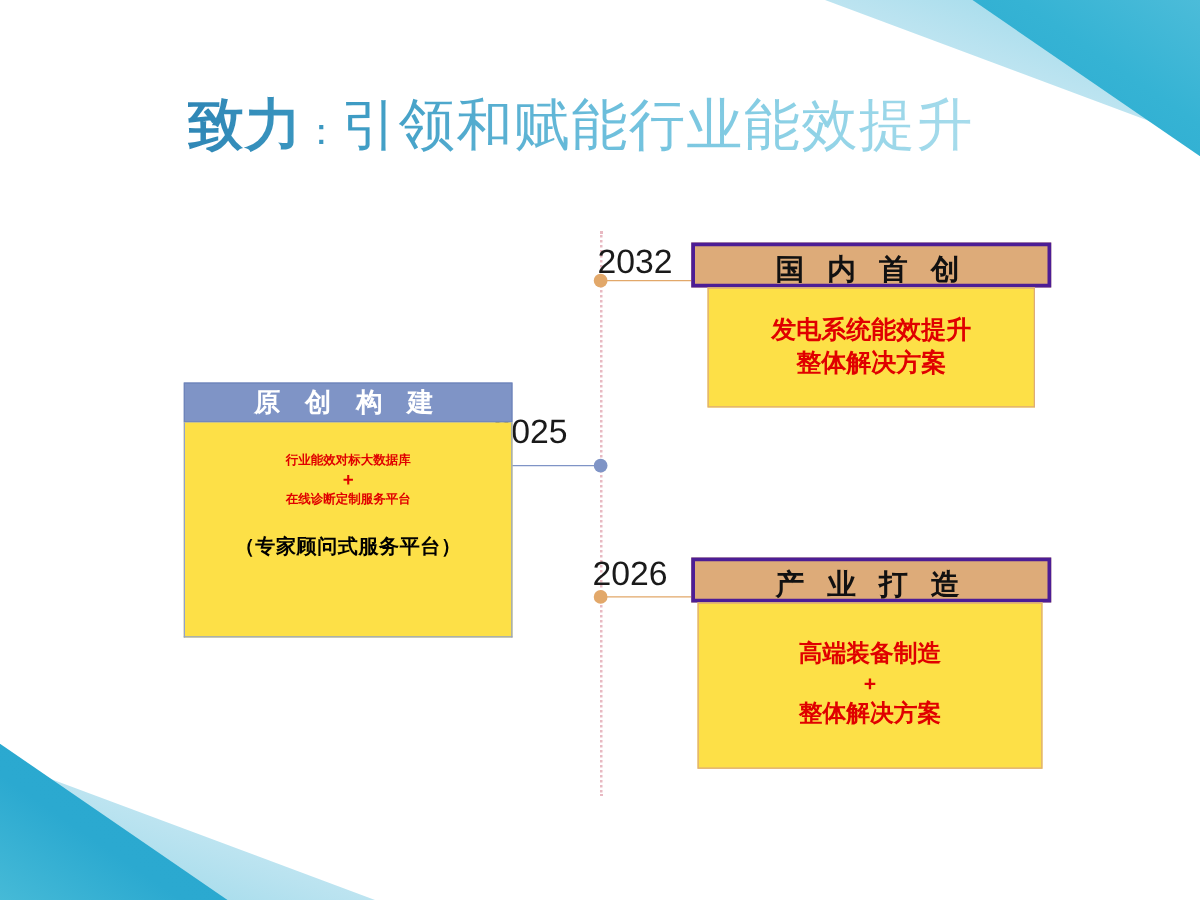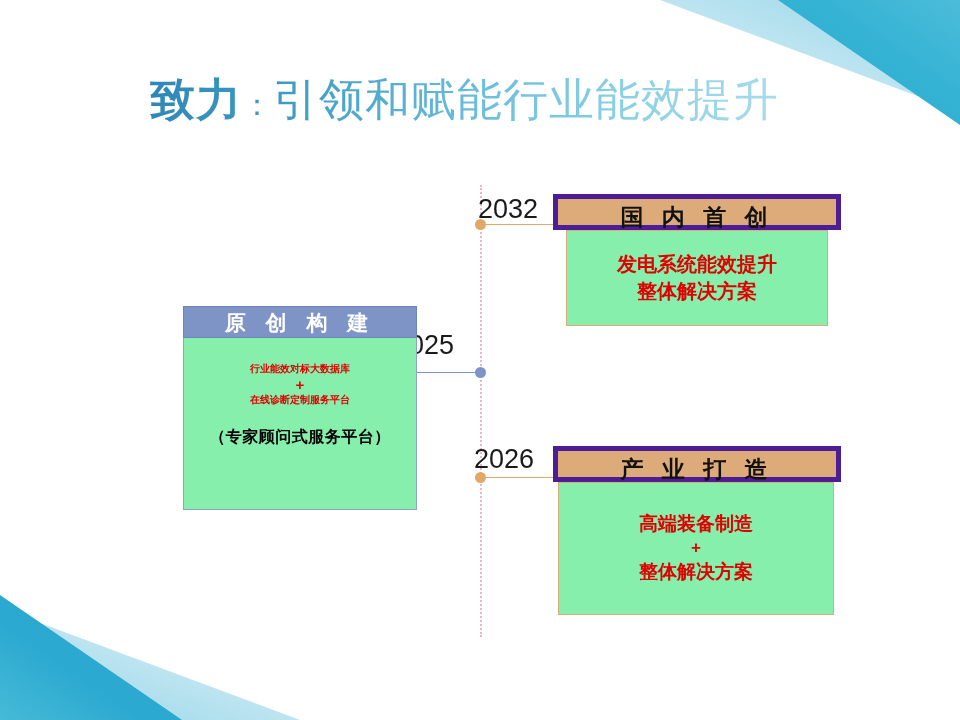--- a/index.html
+++ b/index.html
@@ -89,30 +89,30 @@
   .card-header {
     font-size: 23px;
     font-weight: 700;
     text-align: center;
     letter-spacing: 6px;
     box-sizing: border-box;
     line-height: 1.25;
   }
   .card-body {
     box-sizing: border-box;
-    background: #86efac;
+    background: #fde047;
     display: flex;
     flex-direction: column;
     align-items: center;
     justify-content: center;
     text-align: left;
   }
 
   
-  #card-origin { left: 147px; top: 306px; width: 234px; margin-left: 36px; }
+  #card-origin { left: 147px; top: 306px; width: 263px; }
   #card-origin .card-header {
     background: #7f94c6;
     color: #ffffff;
     border: 1px solid #6e84ba;
     height: 32px;
     padding-top: 3px;
     font-size: 21px;
     letter-spacing: 7px;
   }
   #card-origin .card-body {
@@ -140,21 +140,21 @@
     font-weight: 700;
     font-size: 16px;
     margin-top: 19px;
     letter-spacing: 0.5px;
   }
 
   
   .card-right .card-header {
     background: #ddab79;
     color: #111111;
-    border: 5px solid #4c1d95;
+    border: 3px solid #4c1d95;
     height: 36px;
     padding-top: 4px;
   }
   .card-right .card-body {
     border: 1px solid #ddab79;
     color: #e00000;
     font-weight: 700;
   }
 
   #card-top { left: 553px; top: 194px; width: 288px; }

